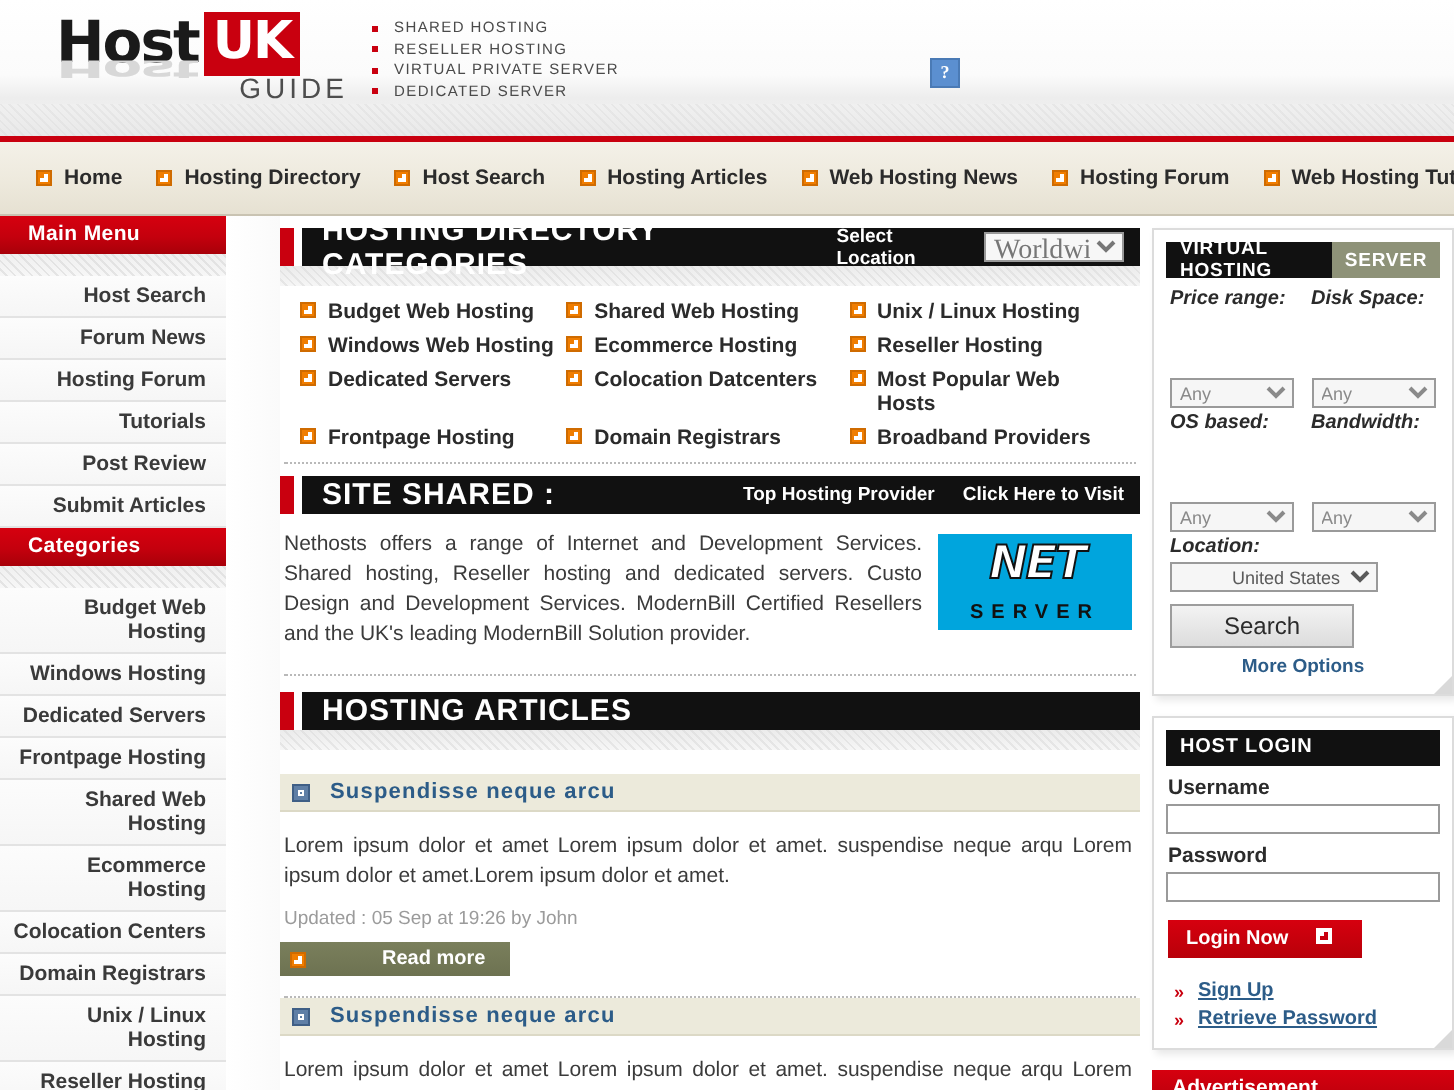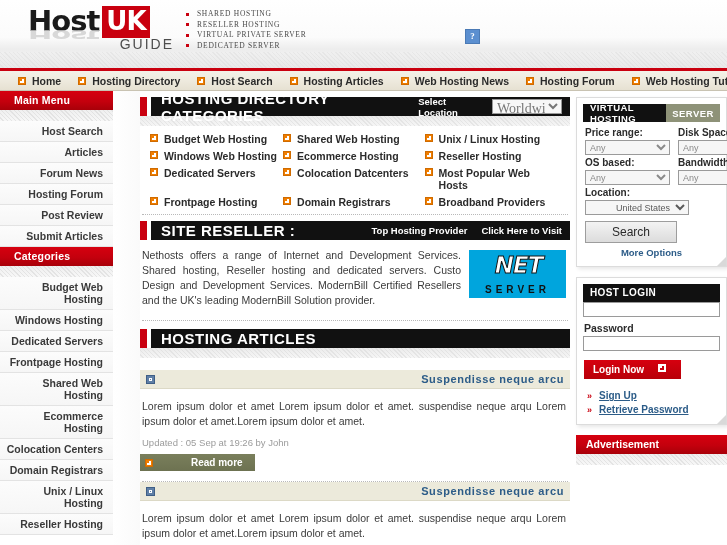--- a/index.html
+++ b/index.html
@@ -81,21 +81,21 @@
     overflow: hidden;
     height: 16px;
   }
   .header-bullets {
     position: absolute;
     left: 186px; top: 9px;
     list-style: none;
     margin: 0; padding: 0;
   }
   .header-bullets li {
-    font-family: Liberation Serif, serif;
+    font-family: Liberation Sans, sans-serif;
     font-size: 7.5px;
     letter-spacing: .7px;
     color: #4a4a4a;
     line-height: 10.5px;
     padding-left: 11px;
     position: relative;
     text-transform: uppercase;
   }
   .header-bullets li:before {
     content: "";
@@ -115,21 +115,21 @@
     color: #ffffff;
     font-size: 9px;
     font-weight: bold;
     font-family: "Liberation Serif", serif;
     line-height: 9px;
   }
 
   
   .navbar {
     position: relative;
-    height: 23px;
+    height: 40px;
     background: linear-gradient(to bottom, #f4f1e8 0%, #eeeade 50%, #e6e1d2 100%);
     border-top: 3px solid #c9000f;
     border-bottom: 1px solid #c9c3b2;
     display: flex;
     align-items: center;
     padding-left: 18px;
     white-space: nowrap;
     overflow: hidden;
   }
   .nav-item {
@@ -330,21 +330,20 @@
 
   
   .art-gap { height: 12px; background: #ffffff; }
   .art-title-bar {
     background: #eceadb;
     border-bottom: 1px solid #dcd9c6;
     display: flex;
     align-items: center;
     padding: 4px 6px;
     height: 19px;
-    justify-content: space-between;
   }
   .art-icon {
     width: 9px; height: 9px;
     background: #5f7fa6;
     border: 1px solid #3f5f86;
     margin-right: 10px;
     position: relative;
     flex: 0 0 9px;
   }
   .art-icon:before {
@@ -431,28 +430,30 @@
     cursor: pointer;
   }
   .vh-body { padding: 5px 2px 2px 2px; }
   .vh-row { display: flex; gap: 8px; margin-bottom: 2px; }
   .vh-cell { flex: 1; }
   .vh-label {
     font-size: 10px;
     font-weight: bold;
     color: #2b2b2b;
     margin-bottom: 2px;
+    font-style: italic;
   }
   select.vh {
-    width: 85px; height: 15px;
+    width: 62px; height: 15px;
     font-size: 9px;
     color: #8a8a8a;
     border: 1px solid #9a9a9a;
     background: #f6f6f6;
     font-family: "Liberation Sans", sans-serif;
+    margin-top: 32px;
   }
   select.vh-wide {
     width: 104px; height: 15px;
     font-size: 9px;
     color: #5a5a5a;
     border: 1px solid #9a9a9a;
     background: #f6f6f6;
     font-family: "Liberation Sans", sans-serif;
     padding-left: 26px;
   }
@@ -613,23 +614,23 @@
   </div>
 
   <div class="body-wrap">
 
     <div class="col-left">
 
       <div class="side-head">Main Menu</div>
       <div class="side-strip"></div>
       <ul class="side-list">
         <li>Host Search</li>
-        <li>Articles</li>
         <li>Forum News</li>
         <li>Hosting Forum</li>
+        <li>Tutorials</li>
         <li>Post Review</li>
         <li>Submit Articles</li>
       </ul>
 
       <div class="side-head">Categories</div>
       <div class="side-strip"></div>
       <ul class="side-list">
         <li>Budget Web Hosting</li>
         <li>Windows Hosting</li>
         <li>Dedicated Servers</li>
@@ -713,21 +714,21 @@
           <div class="cat-item">
             <i class="plus-icon"></i>
             <span>Broadband Providers</span>
           </div>
         </div>
         <div class="dotted-sep"></div>
       </div>
 
       <div class="blackbar">
         <div class="bb-gap"></div>
-        <div class="bb-title">SITE RESELLER :</div>
+        <div class="bb-title">SITE SHARED :</div>
         <div class="bb-right">
           <span class="bb-label">Top Hosting Provider</span>
           <span class="bb-label">Click Here to Visit</span>
         </div>
       </div>
 
       <div class="sponsor-body">
         <div class="sponsor-text">Nethosts offers a range of Internet and Development Services. Shared hosting, Reseller hosting and dedicated servers. Custo Design and Development Services. ModernBill Certified Resellers and the UK's leading ModernBill Solution provider.</div>
         <div class="sponsor-logo">
           <div class="nl1">NET</div>
@@ -812,20 +813,21 @@
               <option>United States</option>
             </select>
           </div>
           <button class="search-btn">Search</button>
           <span class="more-options">More Options</span>
         </div>
       </div>
 
       <div class="rpanel">
         <div class="hl-head">HOST LOGIN</div>
+        <div class="hl-label">Username</div>
         <input class="hl" type="text" value="" style="">
         <div class="hl-label">Password</div>
         <input class="hl" type="password" value="" style="">
         <div class="login-btn">
           <span>Login Now</span>
           <i class="plus-icon white"></i>
         </div>
         <div class="hl-link-row">
           <span class="chev">»</span>
           <span class="hl-link">Sign Up</span>

